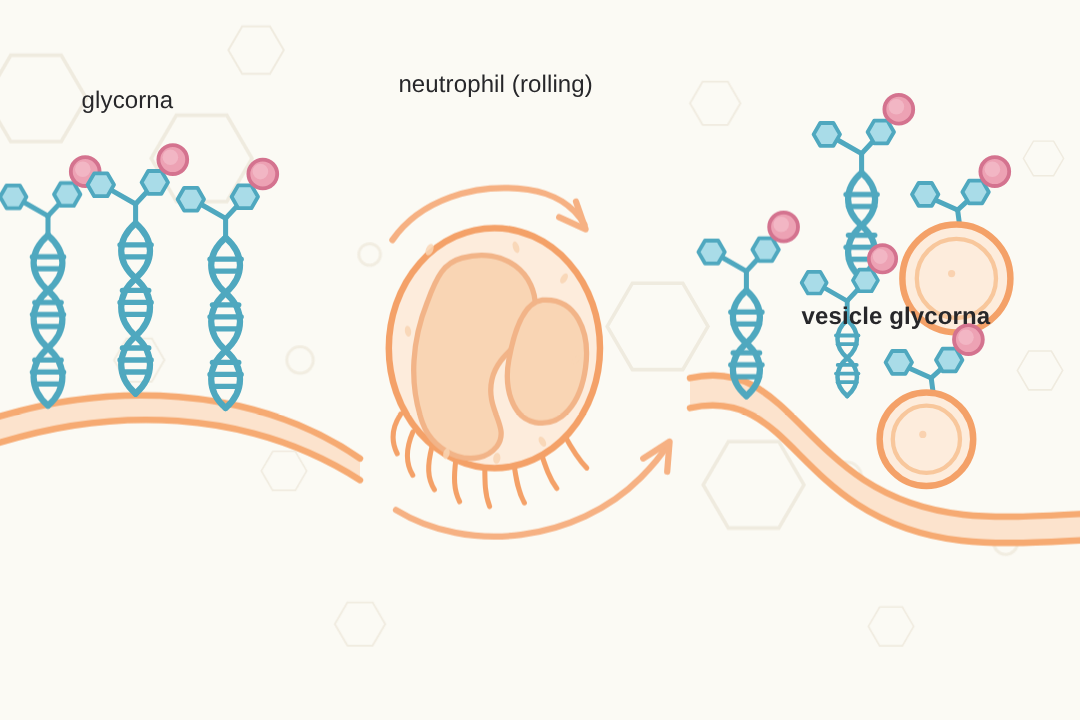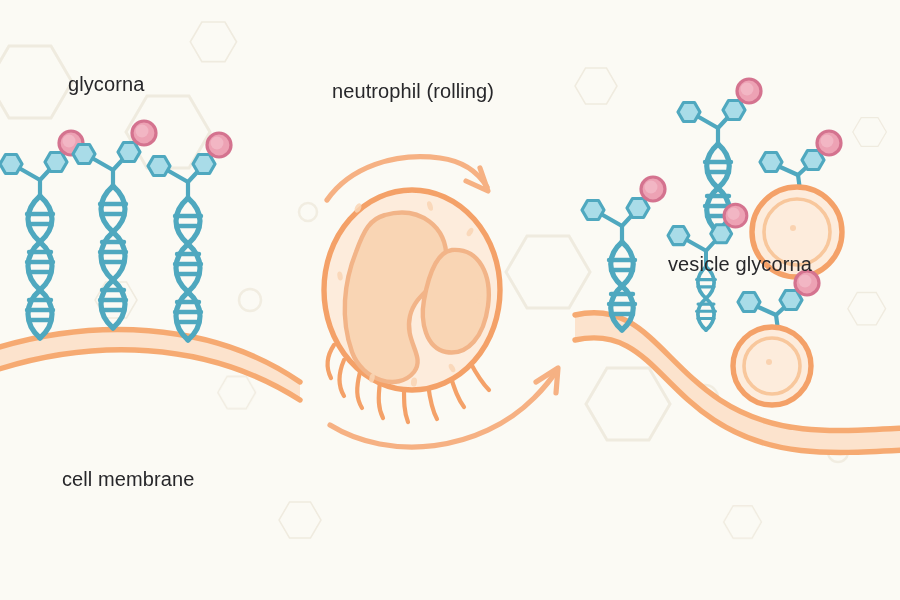--- a/index.html
+++ b/index.html
@@ -228,21 +228,20 @@
         </g>
       <circle cx="772" cy="366" r="39" fill="#fdecdc" stroke="#f4a168" stroke-width="5.4"></circle>
       <circle cx="772" cy="366" r="28" fill="none" stroke="#f8c79c" stroke-width="3.6"></circle>
       <circle cx="769" cy="362" r="3" fill="#f8c79c" opacity="0.7"></circle>
     </g>
 
   </svg>
 
   <div class="lbl" style="left:68px; top:74px;">glycorna</div>
 
-  <div class="lbl" style="left:332px; top:61px;margin-top:20px;">neutrophil (rolling)</div>
-
-
-  <div class="lbl" style="left:668px; top:254px;">vesicle glycorna</div>
-
-  <div class="lbl" style="left:62px; top:469px;">cell membrane</div>
+  <div class="lbl" style="left:332px; top:61px;">neutrophil (rolling)</div>
+
+
+  <div class="lbl" style="left:668px; top:254px;font-weight:bold;">vesicle glycorna</div>
+
 
 
 </div>
 
 </body></html>

